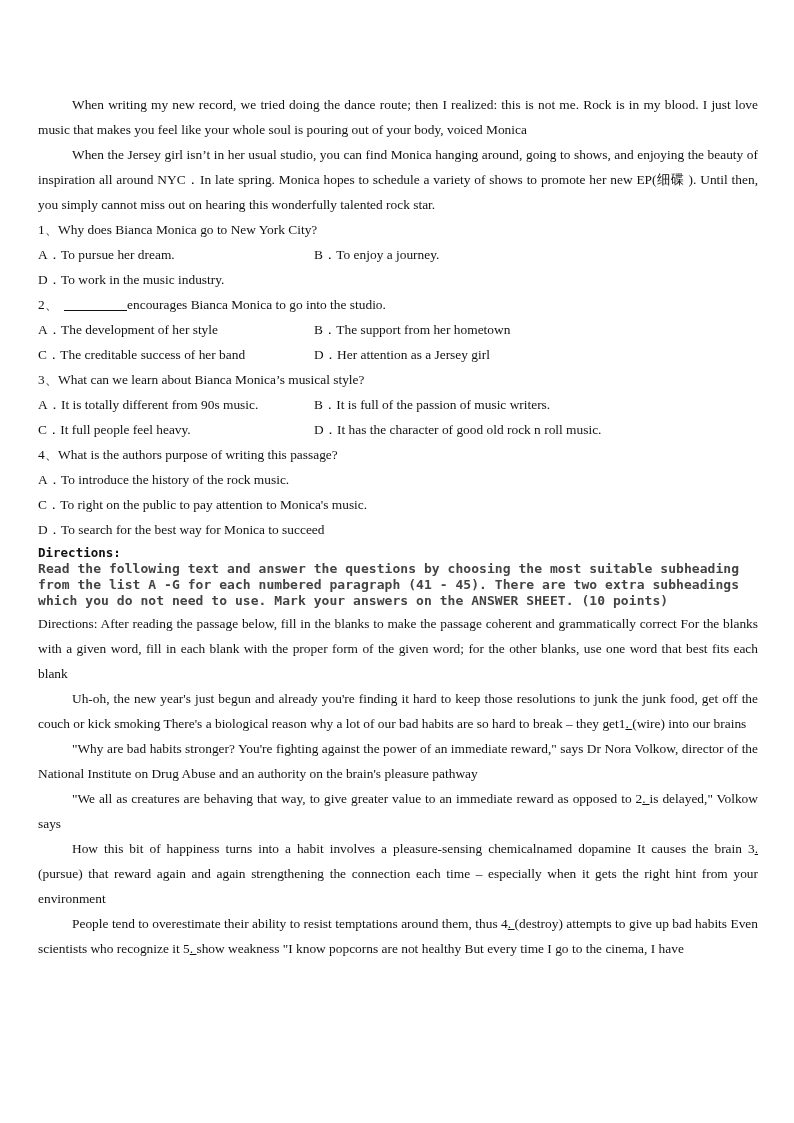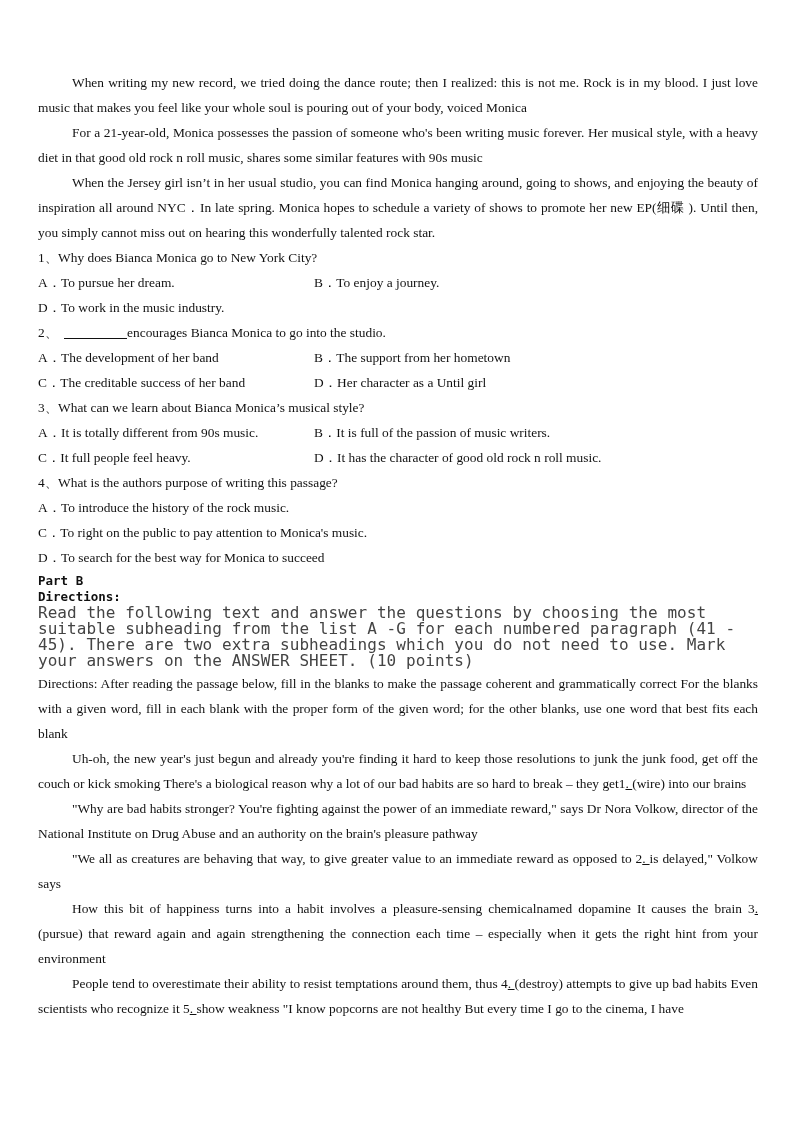--- a/index.html
+++ b/index.html
@@ -1,66 +1,65 @@
 <!DOCTYPE html>
 <html><head>
 <meta charset="utf-8">
 <style>
   html, body { margin: 0; padding: 0; background: #ffffff; }
   body { width: 794px; height: 1123px; position: relative; overflow: hidden; }
   .page {
-    position: absolute; left: 38px; top: 70px; width: 720px;
+    position: absolute; left: 38px; top: 92px; width: 720px;
     font-family: "Liberation Serif", serif; font-size: 13.4px; color: #111;
     line-height: 25px;
   }
   .p { margin: 0; text-align: justify; }
   .indent { text-indent: 34px; }
   .q { margin: 0; }
   .opts2 { display: grid; grid-template-columns: 276px 1fr; }
   .opt { margin: 0; white-space: nowrap; }
   .letter { display: inline-block; }
   .mono-block {
     font-family: "DejaVu Sans Mono", "Liberation Mono", monospace;
     line-height: 16px; margin-top: 3px; margin-bottom: 2px;
   }
   .mono-title { font-size: 12.5px; font-weight: bold; color: #111; }
-  .mono-body { font-size: 16px; color: #444; letter-spacing: 0.05px; }
+  .mono-body { font-size: 13px; color: #444; letter-spacing: 0.05px; font-weight: bold; }
   .blank { text-decoration: underline; }
   .blank-long { display: inline-block; width: 63px; border-bottom: 1px solid #111; height: 14px; vertical-align: -2px; margin-left: 6px; }
 </style>
 </head>
 <body>
 
 <div class="page">
 
   <section>
     <p class="p indent">When writing my new record, we tried doing the dance route; then I realized: this is not me. Rock is in my blood. I just love music that makes you feel like your whole soul is pouring out of your body, voiced Monica</p>
-    <p class="p indent">For a 21-year-old, Monica possesses the passion of someone who's been writing music forever. Her musical style, with a heavy diet in that good old rock n roll music, shares some similar features with 90s music</p>
     <p class="p indent">When the Jersey girl isn’t in her usual studio, you can find Monica hanging around, going to shows, and enjoying the beauty of inspiration all around NYC．In late spring. Monica hopes to schedule a variety of shows to promote her new EP(细碟 ). Until then, you simply cannot miss out on hearing this wonderfully talented rock star.</p>
   </section>
 
   <section>
 
     <p class="q">
       <span>1、</span><span>Why does Bianca Monica go to New York City?</span>
     </p>
     <div class="opts2">
       <p class="opt"><span class="letter">A．</span><span>To pursue her dream.</span></p>
       <p class="opt"><span class="letter">B．</span><span>To enjoy a journey.</span></p>
       <p class="opt"><span class="letter">D．</span><span>To work in the music industry.</span></p>
     </div>
 
     <p class="q">
       <span>2、</span><span class="blank-long"></span><span>encourages Bianca Monica to go into the studio.</span>
     </p>
     <div class="opts2">
-      <p class="opt"><span class="letter">A．</span><span>The development of her band</span></p>
+      <p class="opt"><span class="letter">A．</span><span>The development of her style</span></p>
       <p class="opt"><span class="letter">B．</span><span>The support from her hometown</span></p>
       <p class="opt"><span class="letter">C．</span><span>The creditable success of her band</span></p>
-      <p class="opt"><span class="letter">D．</span><span>Her character as a Until girl</span></p>
+      <p class="opt"><span class="letter">D．</span><span>Her attention as a Jersey girl</span></p>
     </div>
 
     <p class="q">
       <span>3、</span><span>What can we learn about Bianca Monica’s musical style?</span>
     </p>
     <div class="opts2">
       <p class="opt"><span class="letter">A．</span><span>It is totally different from 90s music.</span></p>
       <p class="opt"><span class="letter">B．</span><span>It is full of the passion of music writers.</span></p>
       <p class="opt"><span class="letter">C．</span><span>It full people feel heavy.</span></p>
       <p class="opt"><span class="letter">D．</span><span>It has the character of good old rock n roll music.</span></p>
@@ -70,21 +69,20 @@
       <span>4、</span><span>What is the authors purpose of writing this passage?</span>
     </p>
     <div>
       <p class="opt"><span class="letter">A．</span><span>To introduce the history of the rock music.</span></p>
       <p class="opt"><span class="letter">C．</span><span>To right on the public to pay attention to Monica's music.</span></p>
       <p class="opt"><span class="letter">D．</span><span>To search for the best way for Monica to succeed</span></p>
     </div>
   </section>
 
   <section class="mono-block">
-    <div class="mono-title">Part B</div>
     <div class="mono-title">Directions:</div>
     <div class="mono-body">Read the following text and answer the questions by choosing the most suitable subheading from the list A -G for each numbered paragraph (41 - 45). There are two extra subheadings which you do not need to use. Mark your answers on the ANSWER SHEET. (10 points)</div>
   </section>
 
   <section>
     <p class="p">Directions: After reading the passage below, fill in the blanks to make the passage coherent and grammatically correct For the blanks with a given word, fill in each blank with the proper form of the given word; for the other blanks, use one word that best fits each blank</p>
 
     <p class="p indent"><span>Uh-oh, the new year's just begun and already you're finding it hard to keep those resolutions to junk the junk food, get off the couch or kick smoking There's a biological reason why a lot of our bad habits are so hard to break – they get1</span><span class="blank">. </span><span>(wire) into our brains</span></p>
 
     <p class="p indent">"Why are bad habits stronger? You're fighting against the power of an immediate reward," says Dr Nora Volkow, director of the National Institute on Drug Abuse and an authority on the brain's pleasure pathway</p>

